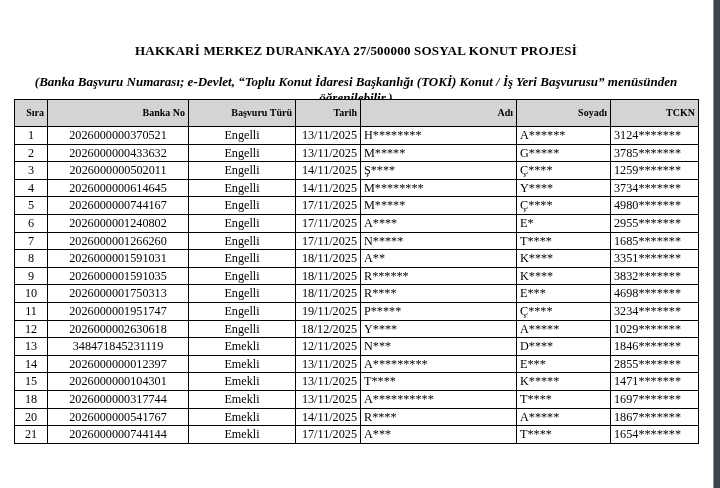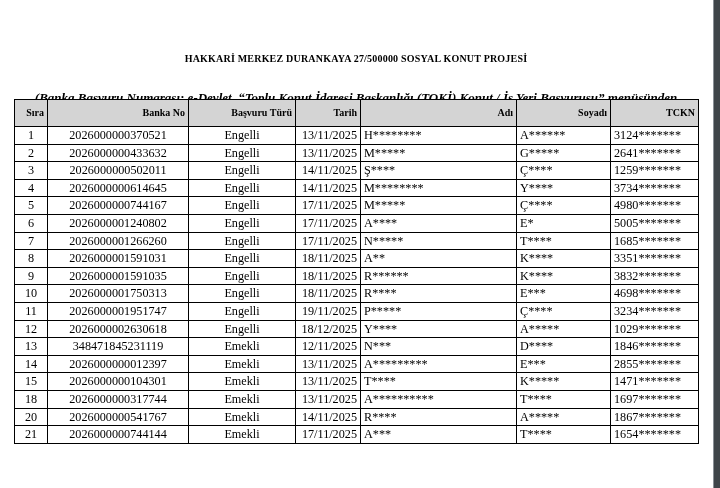--- a/index.html
+++ b/index.html
@@ -29,24 +29,24 @@
     top: 0;
     left: 0;
     width: 712px;
     height: 488px;
     background: #ffffff;
     box-sizing: border-box;
   }
   #doc-title {
     text-align: center;
     font-weight: bold;
-    font-size: 10px;
+    font-size: 13px;
     letter-spacing: 0.2px;
     color: #000;
-    margin: 16px;
+    margin: 8px;
     padding: 34px 18px 0 18px;
     line-height: 18px;
   }
   #doc-subtitle {
     text-align: center;
     font-style: italic;
     font-weight: bold;
     font-size: 13px;
     color: #000;
     margin: 0;
@@ -145,21 +145,21 @@
             <td class="c-soyadi">A******</td>
             <td class="c-tckn">3124*******</td>
           </tr>
           <tr>
             <td class="c-sira">2</td>
             <td class="c-banka">2026000000433632</td>
             <td class="c-tur">Engelli</td>
             <td class="c-tarih">13/11/2025</td>
             <td class="c-adi">M*****</td>
             <td class="c-soyadi">G*****</td>
-            <td class="c-tckn">2641*******</td>
+            <td class="c-tckn">3785*******</td>
           </tr>
           <tr>
             <td class="c-sira">3</td>
             <td class="c-banka">2026000000502011</td>
             <td class="c-tur">Engelli</td>
             <td class="c-tarih">14/11/2025</td>
             <td class="c-adi">Ş****</td>
             <td class="c-soyadi">Ç****</td>
             <td class="c-tckn">1259*******</td>
           </tr>
@@ -181,21 +181,21 @@
             <td class="c-soyadi">Ç****</td>
             <td class="c-tckn">4980*******</td>
           </tr>
           <tr>
             <td class="c-sira">6</td>
             <td class="c-banka">2026000001240802</td>
             <td class="c-tur">Engelli</td>
             <td class="c-tarih">17/11/2025</td>
             <td class="c-adi">A****</td>
             <td class="c-soyadi">E*</td>
-            <td class="c-tckn">5005*******</td>
+            <td class="c-tckn">2955*******</td>
           </tr>
           <tr>
             <td class="c-sira">7</td>
             <td class="c-banka">2026000001266260</td>
             <td class="c-tur">Engelli</td>
             <td class="c-tarih">17/11/2025</td>
             <td class="c-adi">N*****</td>
             <td class="c-soyadi">T****</td>
             <td class="c-tckn">1685*******</td>
           </tr>

